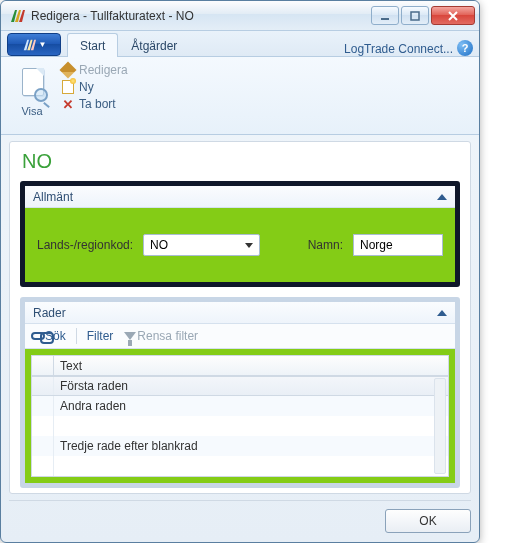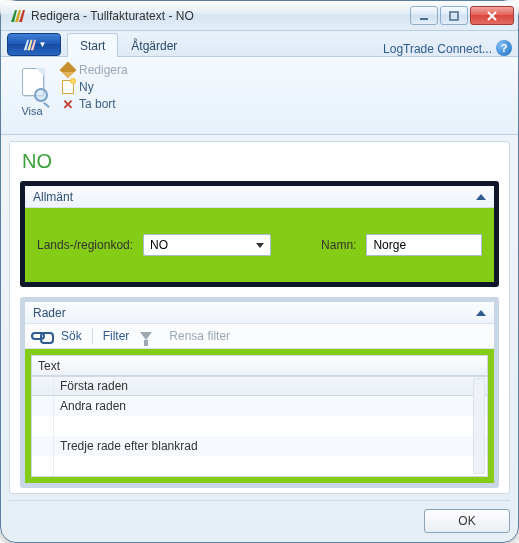--- a/index.html
+++ b/index.html
@@ -6,25 +6,25 @@
   body {
     margin: 0;
     font-family: "Segoe UI", Tahoma, sans-serif;
     font-size: 12px;
     background: #fff;
     width: 519px;
     height: 543px;
     overflow: hidden;
   }
   .window {
-    width: 519px;
+    width: 480px;
     height: 543px;
     border: 1px solid #5a7fa0;
     background: linear-gradient(#f0f6fb, #e6eef6);
-    border-radius: 16px;
+    border-radius: 6px;
     box-shadow: 0 2px 8px rgba(0,0,0,.3);
     position: relative;
   }
   
   .titlebar {
     height: 30px;
     background: linear-gradient(#fdfdfe, #e2ecf5 45%, #d6e5f3 46%, #e4eef7);
     border-radius: 6px 6px 0 0;
     display: flex;
     align-items: center;
@@ -181,39 +181,39 @@
     height:22px; border:1px solid #a9bdd2; background:#fff;
     padding:0 6px; display:flex; align-items:center; flex:1; min-width:90px;
   }
   
   .rader-toolbar {
     display:flex; align-items:center; gap:10px;
     padding:4px 6px;
     border-bottom:1px solid #d5e1ee;
     background:#fafcfe;
   }
-  .tbtn { display:flex; align-items:center; gap:16px; color:#2f5c8f; font-size:12px; }
+  .tbtn { display:flex; align-items:center; gap:0; color:#2f5c8f; font-size:12px; }
   .tbtn.muted { color:#9aa8b5; }
   .vsep { width:1px; height:16px; background:#cfd9e4; }
   .link-ico { width:14px; height:8px; border:2px solid #2f5c8f; border-radius:4px; position:relative; }
   .link-ico::after{ content:""; position:absolute; top:-2px; left:7px; width:10px; height:8px;
     border:2px solid #2f5c8f; border-radius:4px; }
   .funnel {
     width:0;height:0;border-left:6px solid transparent;border-right:6px solid transparent;
     border-top:8px solid #9aa8b5; position:relative;
   }
   .funnel::after{content:"";position:absolute;top:0;left:-2px;width:4px;height:6px;background:#9aa8b5;}
   
   .grid {
     border:1px solid #cfd9e4; margin:6px; position:relative; background:#fff;
     height:122px;
   }
   .grid-head {
     height:20px; background:linear-gradient(#fdfdfd,#eef3f8);
-    border-bottom:1px solid #cfd9e4; display:flex;flex-direction:column;
+    border-bottom:1px solid #cfd9e4; display:flex;
   }
   .gh-sel { width:22px; border-right:1px solid #cfd9e4; }
   .gh-text { flex:1; padding:0 6px; display:flex; align-items:center; color:#333; }
   .grid-rows { height:100px; overflow:hidden; position:relative; }
   .grow { height:20px; display:flex; align-items:center; }
   .grow .sel { width:22px; border-right:1px solid #e6edf4; height:100%; }
   .grow .cell { flex:1; padding:0 6px; color:#333; }
   .grow.selected {
     background:linear-gradient(#f3f6fa,#e9eff6);
     border-top:1px solid #cfd9e4; border-bottom:1px solid #cfd9e4;

